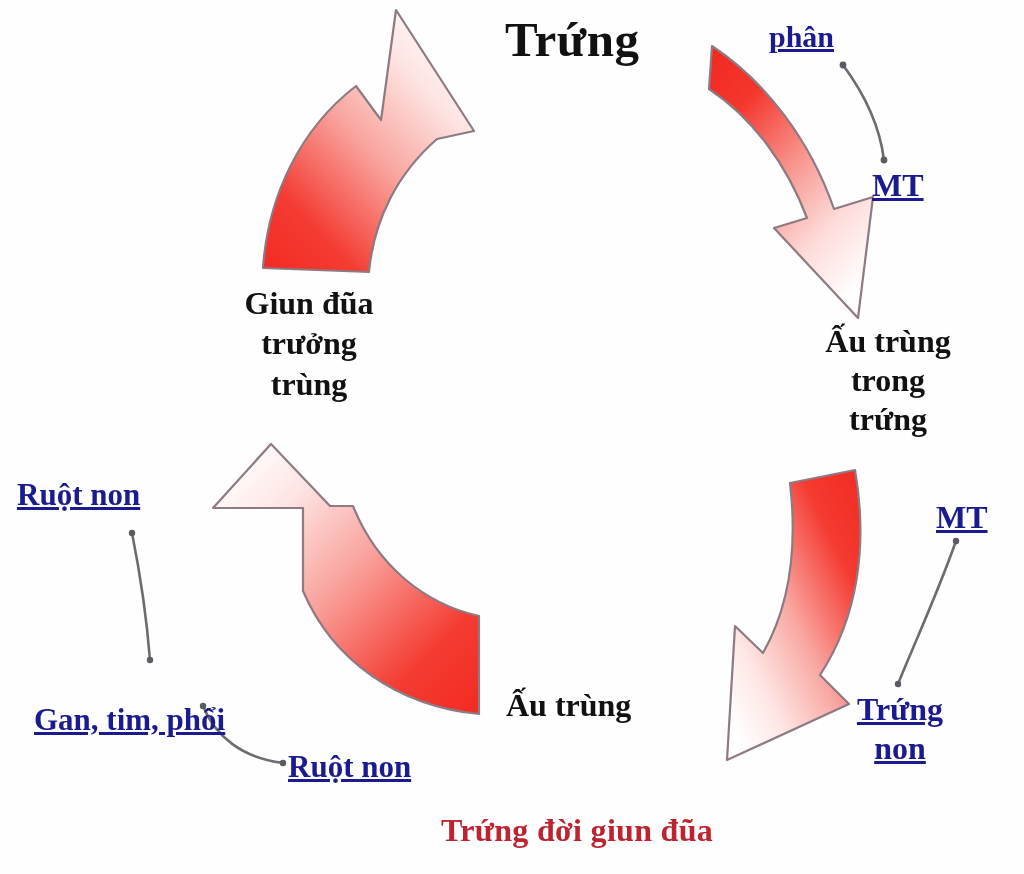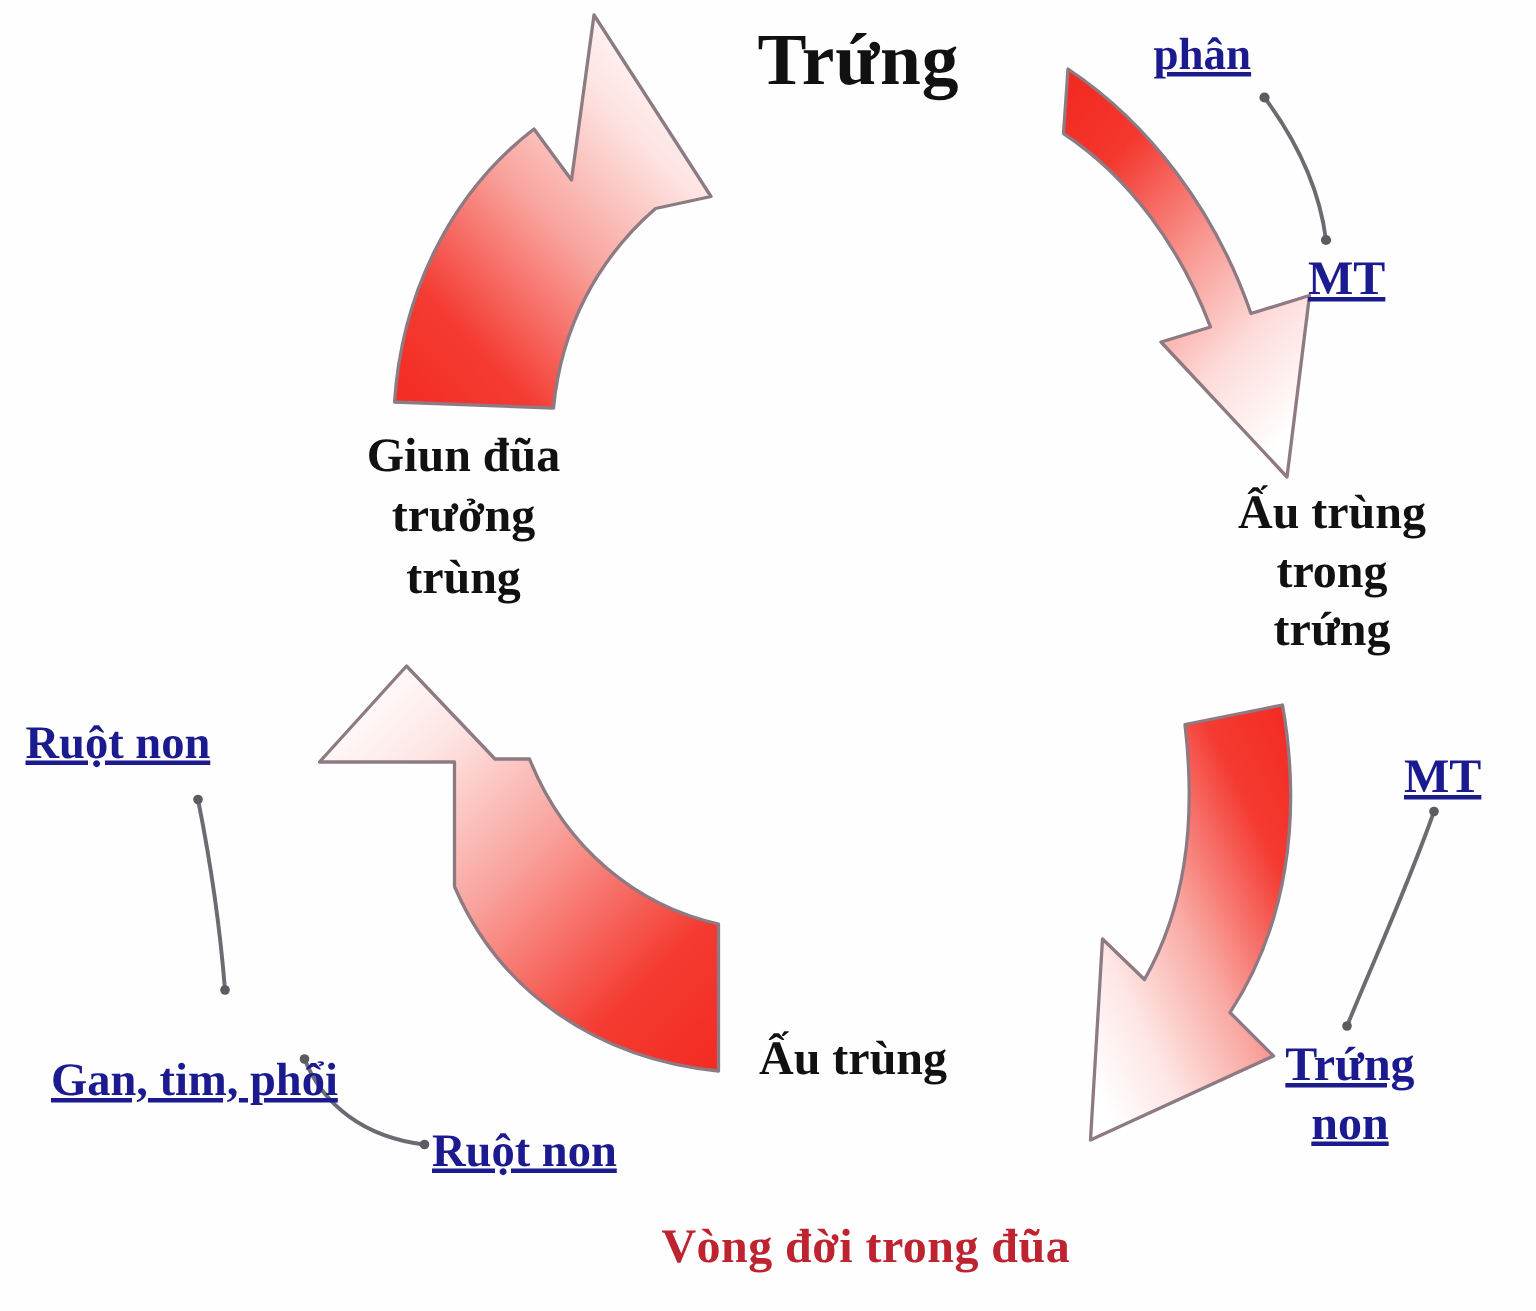--- a/index.html
+++ b/index.html
@@ -222,15 +222,15 @@
   <div class="lbl lbl-blue" id="lbl-ruotnon-bottom">Ruột non</div>
 
   <div class="lbl lbl-blue" id="lbl-gantimphoi">Gan, tim, phổi</div>
 
   <div class="lbl lbl-blue" id="lbl-ruotnon-left">Ruột non</div>
 
   <div class="lbl lbl-black" id="lbl-giundua-truongthanh">Giun đũa
 trưởng
 trùng</div>
 
-  <div class="lbl lbl-red" id="lbl-caption">Vòng đời trong đũa</div>
+  <div class="lbl lbl-red" id="lbl-caption">Trứng đời giun đũa</div>
 
 </div>
 
 </body></html>

